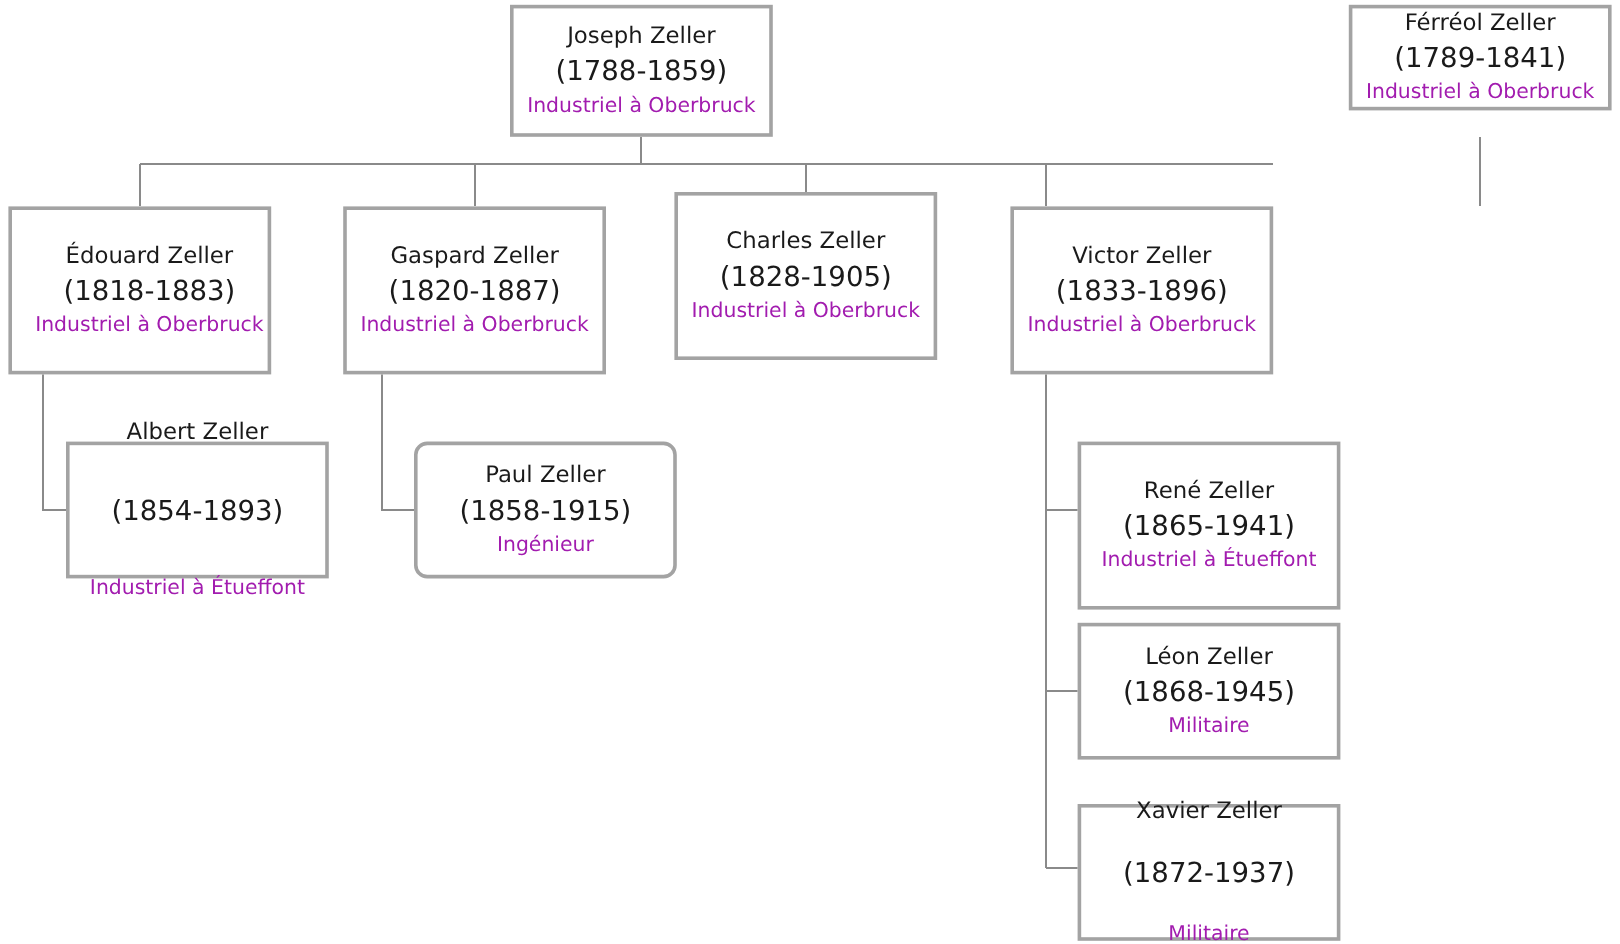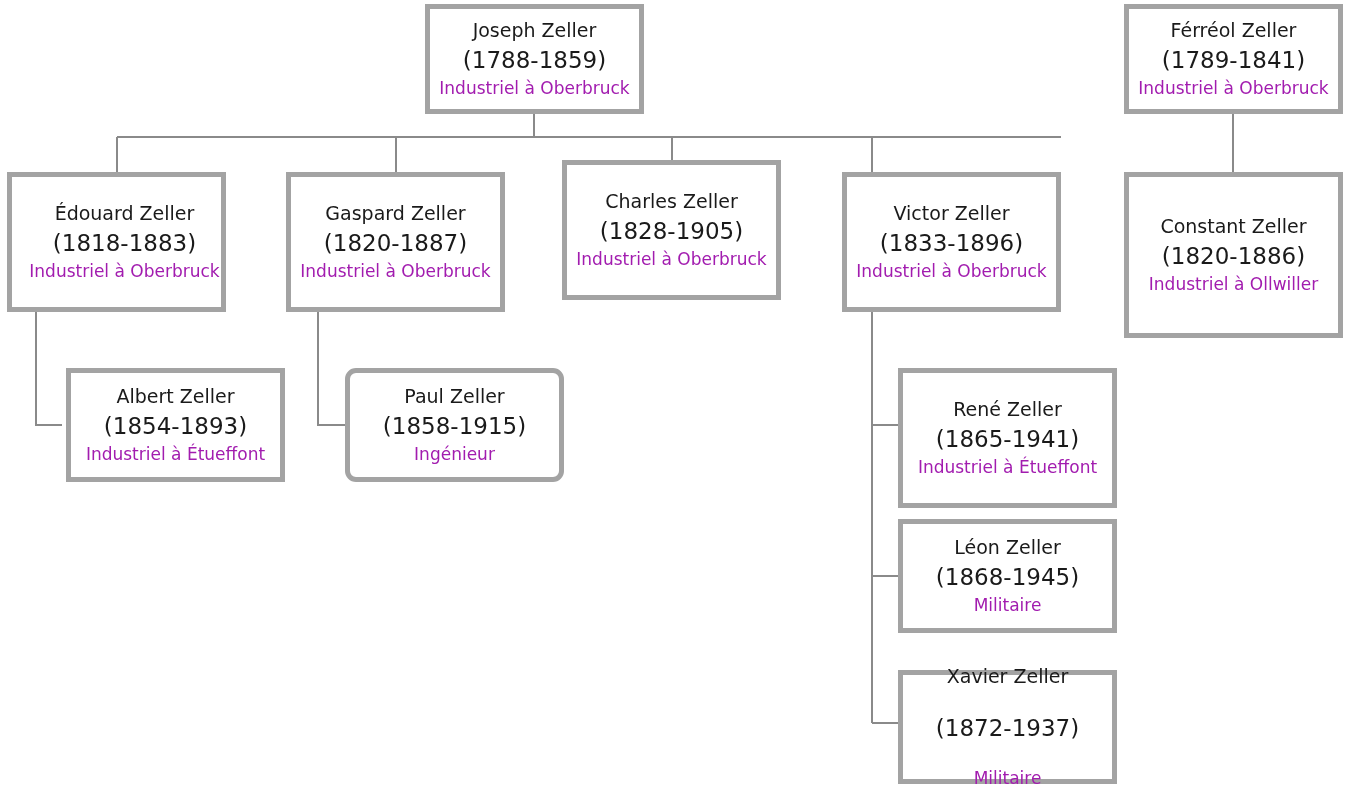--- a/index.html
+++ b/index.html
@@ -23,21 +23,21 @@
   #connector-layer {
     position: absolute;
     left: 0;
     top: 0;
     width: 1350px;
     height: 787px;
     pointer-events: none;
   }
   .node-box {
     position: absolute;
-    border: 5px solid #a3a3a3;
+    border: 3px solid #a3a3a3;
     background: #ffffff;
     display: flex;
     flex-direction: column;
     align-items: center;
     justify-content: center;
     text-align: center;
     line-height: 1.34;
   }
   .node-name {
     font-size: 19px;
@@ -86,21 +86,21 @@
       <path d="M872,723 L898,723"></path>
     </g>
   </svg>
 
   <div class="node-box" style="left:425px; top:4px; width:219px; height:110px;">
     <div class="node-name">Joseph Zeller</div>
     <div class="node-dates">(1788-1859)</div>
     <div class="node-role">Industriel à Oberbruck</div>
   </div>
 
-  <div class="node-box" style="left:1124px; top:4px; width:219px; height:110px;">
+  <div class="node-box" style="left:1124px; top:4px; width:219px; height:88px;">
     <div class="node-name">Férréol Zeller</div>
     <div class="node-dates">(1789-1841)</div>
     <div class="node-role">Industriel à Oberbruck</div>
   </div>
 
   <div class="node-box" style="left:7px; top:172px; width:219px; height:140px;padding-left:16px;">
     <div class="node-name">Édouard Zeller</div>
     <div class="node-dates">(1818-1883)</div>
     <div class="node-role">Industriel à Oberbruck</div>
   </div>
@@ -116,27 +116,22 @@
     <div class="node-dates">(1828-1905)</div>
     <div class="node-role">Industriel à Oberbruck</div>
   </div>
 
   <div class="node-box" style="left:842px; top:172px; width:219px; height:140px;">
     <div class="node-name">Victor Zeller</div>
     <div class="node-dates">(1833-1896)</div>
     <div class="node-role">Industriel à Oberbruck</div>
   </div>
 
-  <div class="node-box" style="left:1124px; top:172px; width:219px; height:166px;">
-    <div class="node-name">Constant Zeller</div>
-    <div class="node-dates">(1820-1886)</div>
-    <div class="node-role">Industriel à Ollwiller</div>
-  </div>
 
-  <div class="node-box" style="left:66px; top:368px; width:219px; height:114px;">
+  <div class="node-box" style="left:55px; top:368px; width:219px; height:114px;gap:36px;">
     <div class="node-name">Albert Zeller</div>
     <div class="node-dates">(1854-1893)</div>
     <div class="node-role">Industriel à Étueffont</div>
   </div>
 
   <div class="node-box" style="left:345px; top:368px; width:219px; height:114px;border-radius:11px;">
     <div class="node-name">Paul Zeller</div>
     <div class="node-dates">(1858-1915)</div>
     <div class="node-role">Ingénieur</div>
   </div>

